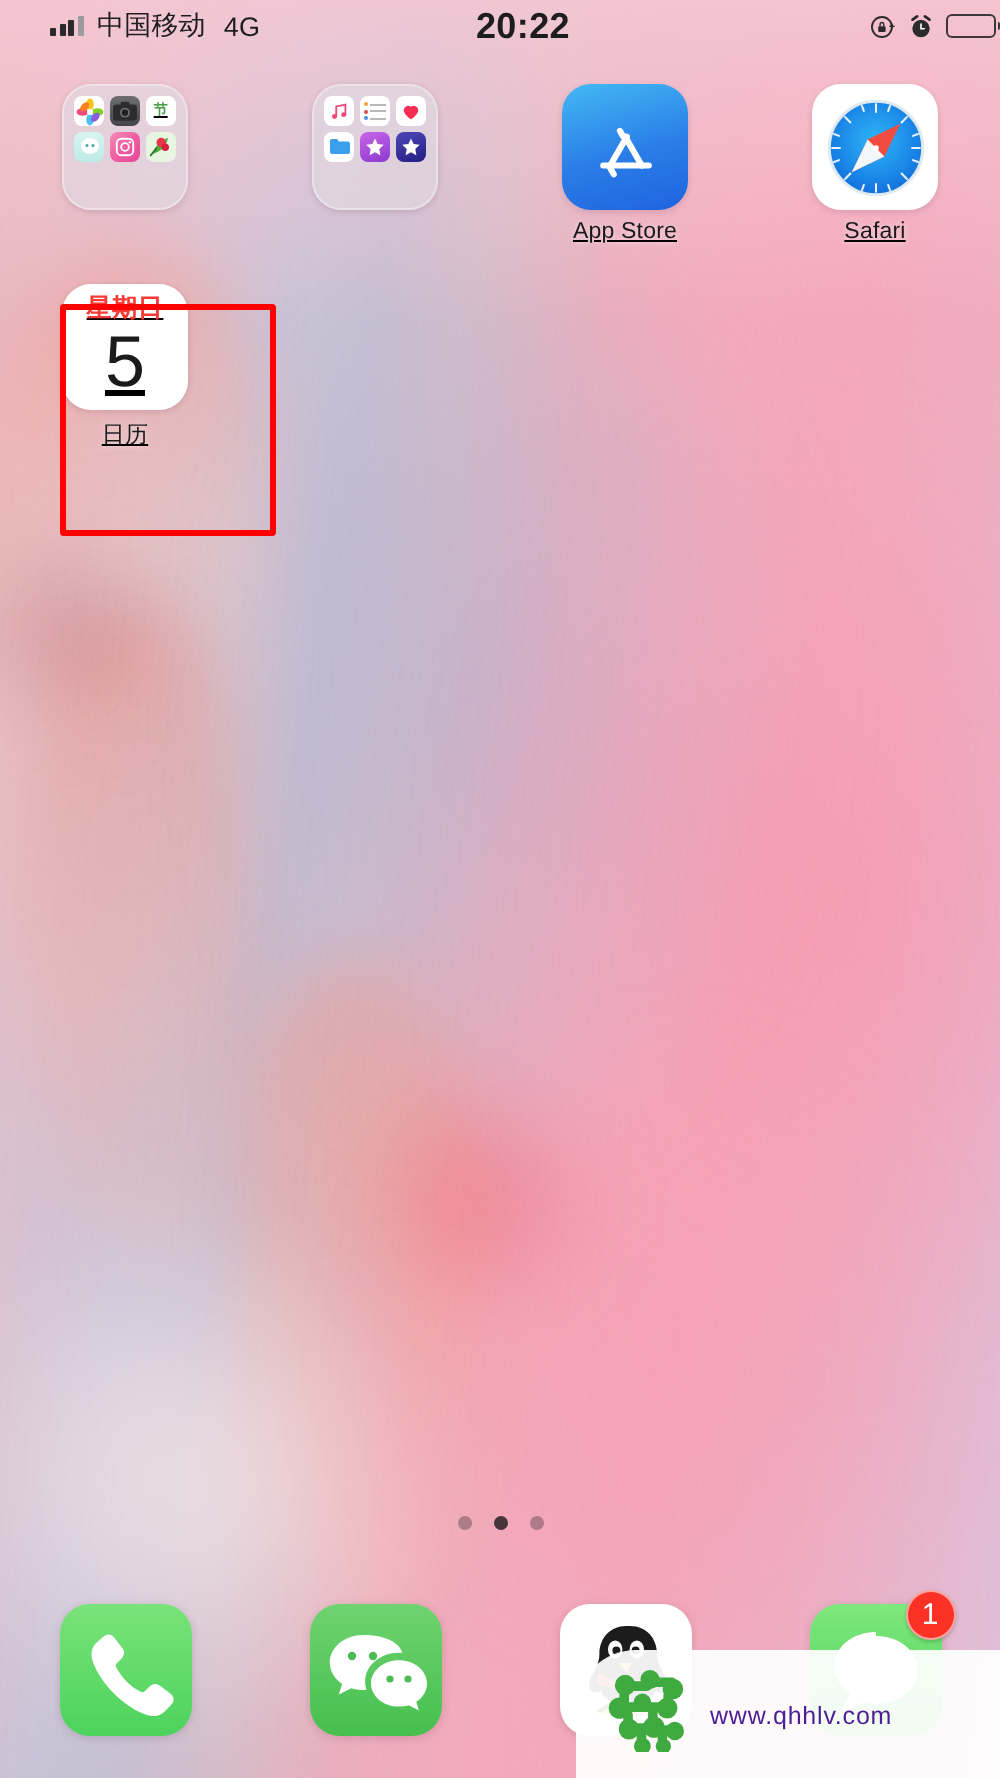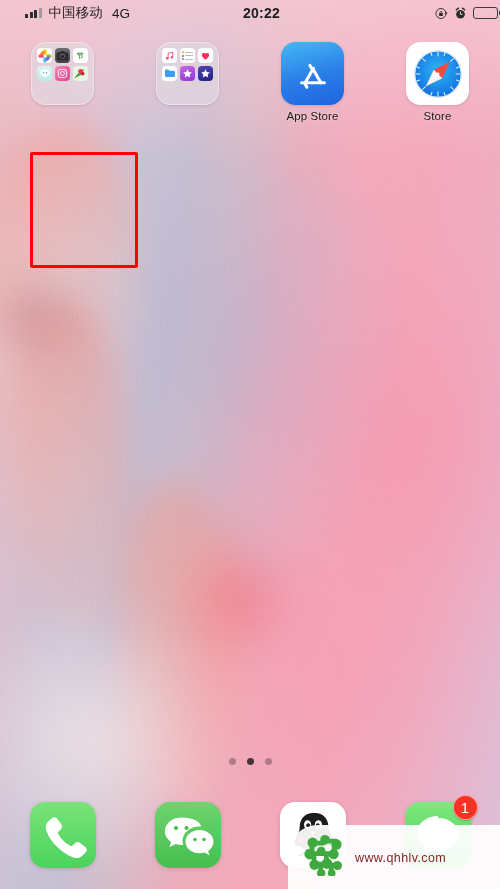--- a/index.html
+++ b/index.html
@@ -58,38 +58,39 @@
   .sb-left { display:flex; align-items:center; gap:7px; }
   .signal-bars { display:flex; align-items:flex-end; gap:1.5px; height:10px; }
   .signal-bars i { display:block; width:3px; background:#2b2b2e; border-radius:.5px; }
   .signal-bars i:nth-child(1){height:4px}
   .signal-bars i:nth-child(2){height:6px}
   .signal-bars i:nth-child(3){height:8px}
   .signal-bars i:nth-child(4){height:10px; background:#9b9ba0;}
   .carrier { font-size:13.5px; font-weight:400; }
   .netmode { font-size:13.5px; margin-left:2px; }
   .sb-center { position:absolute; left:0; right:0; text-align:center;
-    font-size:14px; font-weight:600; letter-spacing:.2px; pointer-events:none; }
+    font-size:18px; font-weight:600; letter-spacing:.2px; pointer-events:none; }
   .sb-right { margin-left:auto; display:flex; align-items:center; gap:6px; }
   .icon-rotlock { width:13px; height:13px; position:relative; }
   .icon-rotlock svg, .icon-alarm svg { display:block; }
   .battery {
     width:25px; height:12px; border:1.3px solid #3a3a3d; border-radius:3px;
     position:relative; padding:1.4px;
   }
   .battery::after {
     content:""; position:absolute; right:-3.4px; top:3.4px;
     width:1.8px; height:4px; background:#3a3a3d; border-radius:0 1px 1px 0;
   }
   .battery .fill { height:100%; background:#232326; border-radius:1px; }
 
   
   #home-grid {
     position:absolute; top:34px; left:0; right:0;
     z-index:20;
+    text-decoration:underline;
   }
   .grid-row { display:flex; }
   .app-cell {
     width:25%; display:flex; flex-direction:column; align-items:center;
     padding-top:8px;
   }
   .icon-shell {
     width:63px; height:63px; border-radius:14.5px;
     position:relative; overflow:hidden;
     box-shadow:0 1px 3px rgba(80,40,60,0.16);
@@ -171,21 +172,21 @@
     position:absolute; right:0; bottom:0;
     width:212px; height:64px;
     background:rgba(255,255,255,0.93);
     border-top-left-radius:30px;
     display:flex; align-items:center; gap:7px;
     padding-left:14px;
     z-index:45;
   }
   .wm-text { display:flex; flex-direction:column; line-height:1; }
   .wm-cn { font-size:25px; font-weight:700; color:#2a2a2a; letter-spacing:1px; }
-  .wm-url { font-size:12.5px; color:#7f1d1d; margin-top:3px; letter-spacing:.4px; }
+  .wm-url { font-size:12.5px; color:#4c1d95; margin-top:3px; letter-spacing:.4px; }
 </style>
 </head>
 <body>
 
 <div id="wallpaper">
   <div class="wp-base"></div>
 
   <div class="wp-streak" style="left:-20px;top:120px;width:160px;height:420px;
               background:linear-gradient(170deg, rgba(244,150,140,0.55), rgba(252,198,180,0.35) 40%, rgba(255,225,215,0.1));
               border-radius:50% 40% 55% 45%;"></div>
@@ -386,27 +387,34 @@
             <path d="M30 6.5v4.2M30 49.3v4.2M6.5 30h4.2M49.3 30h4.2"></path>
             <path d="M13.4 13.4l2.9 2.9M43.7 43.7l2.9 2.9M46.6 13.4l-2.9 2.9M16.3 43.7l-2.9 2.9"></path>
             <path d="M22.5 7.5l1 2.7M37.5 52.5l-1-2.7M7.5 37.5l2.7-1M52.5 22.5l-2.7 1"></path>
             <path d="M37.5 7.5l-1 2.7M22.5 52.5l1-2.7M7.5 22.5l2.7 1M52.5 37.5l-2.7-1"></path>
           </g>
           <path d="M43 17 L25.5 25.5 L17 43 L34.5 34.5 Z" fill="#f24b3f"></path>
           <path d="M17 43 L34.5 34.5 L25.5 25.5 Z" fill="#f4f7fa"></path>
           <circle cx="30" cy="30" r="1.5" fill="#ffffff"></circle>
         </svg>
       </div>
-      <div class="app-label">Store</div>
+      <div class="app-label">Safari</div>
     </div>
   </div>
 
   <div class="grid-row" style="margin-top:12px;">
 
 
+    <div class="app-cell">
+      <div class="icon-shell calendar-bg">
+        <div class="cal-weekday">星期日</div>
+        <div class="cal-day">5</div>
+      </div>
+      <div class="app-label">日历</div>
+    </div>
 
     <div class="app-cell"></div>
     <div class="app-cell"></div>
   </div>
 </div>
 
 <div id="highlight-box"></div>
 
 <div id="page-dots">
   <span class="dot"></span>

